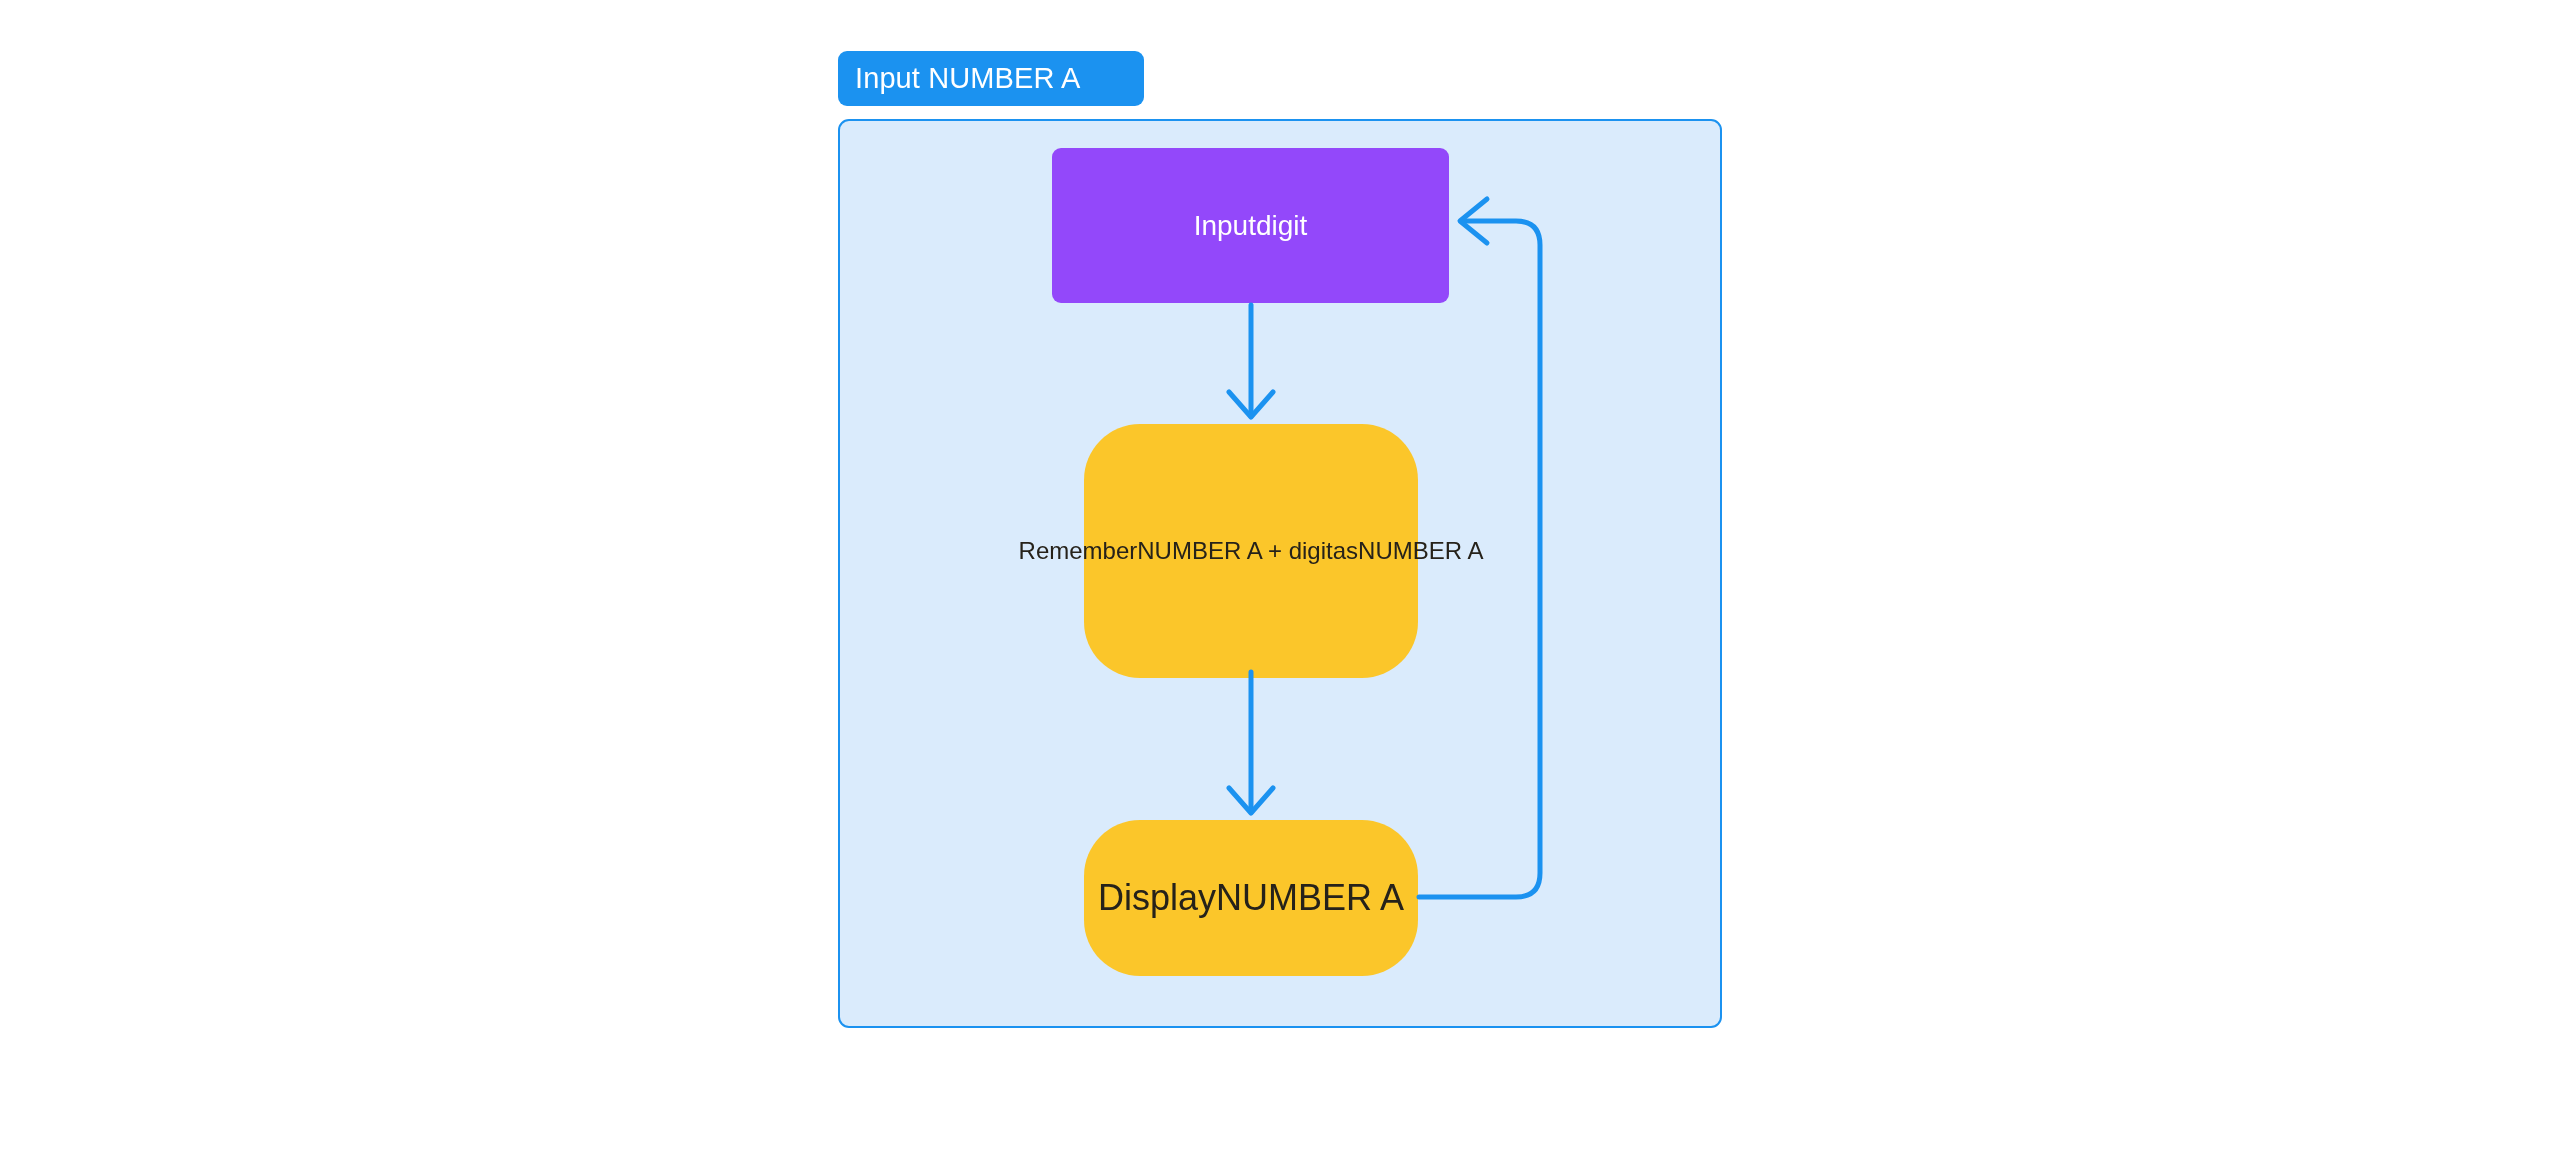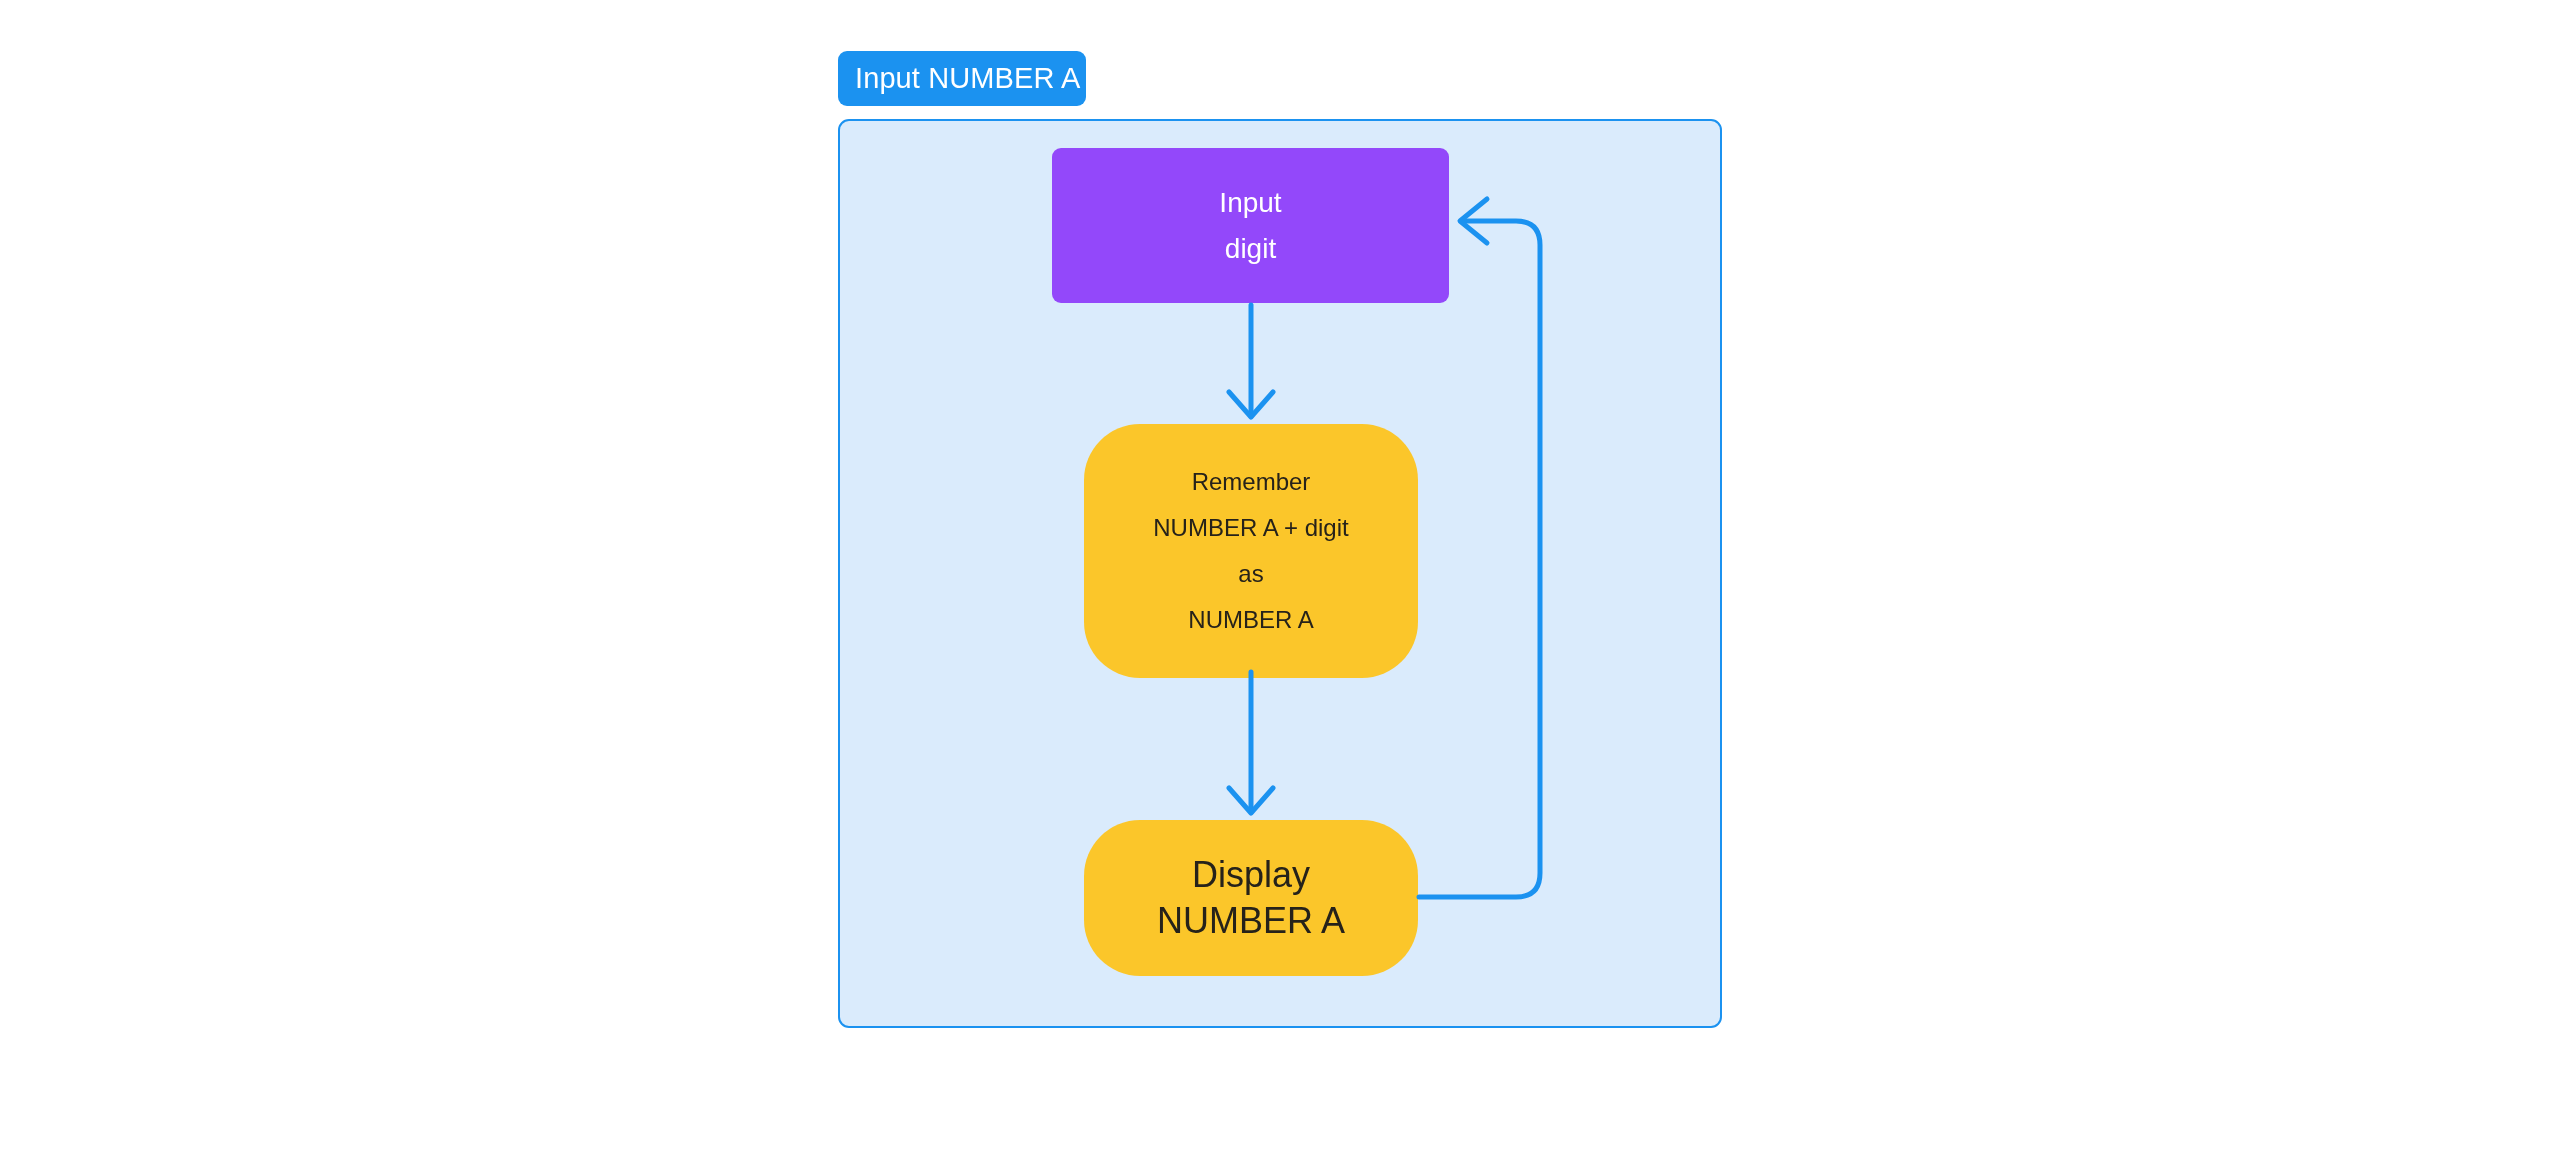--- a/index.html
+++ b/index.html
@@ -13,21 +13,21 @@
     position: relative;
     font-family: "Liberation Sans", sans-serif;
     overflow: hidden;
   }
 
   
   #title-badge {
     position: absolute;
     left: 838px;
     top: 51px;
-    width: 248px;
+    width: 306px;
     height: 55px;
     background: #1b92f0;
     border-radius: 9px;
     display: flex;
     align-items: center;
     justify-content: flex-start;
     box-sizing: border-box;
     padding-left: 17px;
   }
   #title-badge .label {
@@ -48,21 +48,21 @@
     background: #daebfc;
     border: 2px solid #1b92f0;
     border-radius: 11px;
     box-sizing: border-box;
   }
 
   
   .node {
     position: absolute;
     display: flex;
-    flex-direction: column;
+    flex-direction: row;
     align-items: center;
     justify-content: center;
     text-align: right;
     box-sizing: border-box;
   }
   .node .line {
     display: block;
     white-space: nowrap;
   }
 

